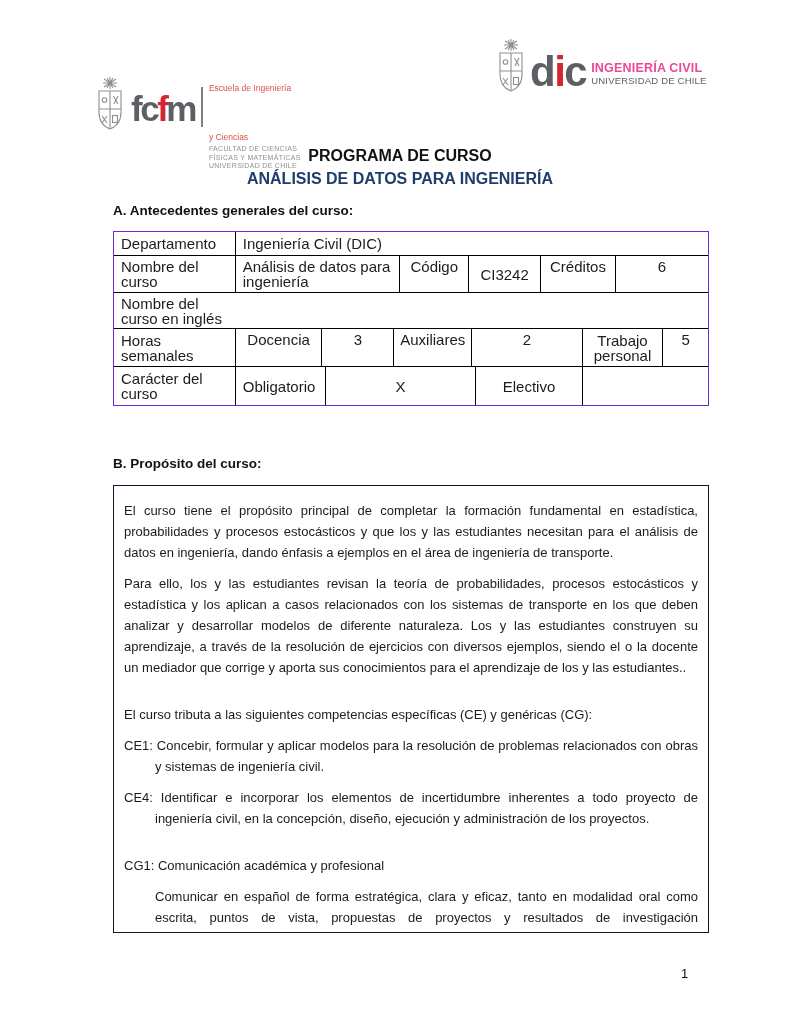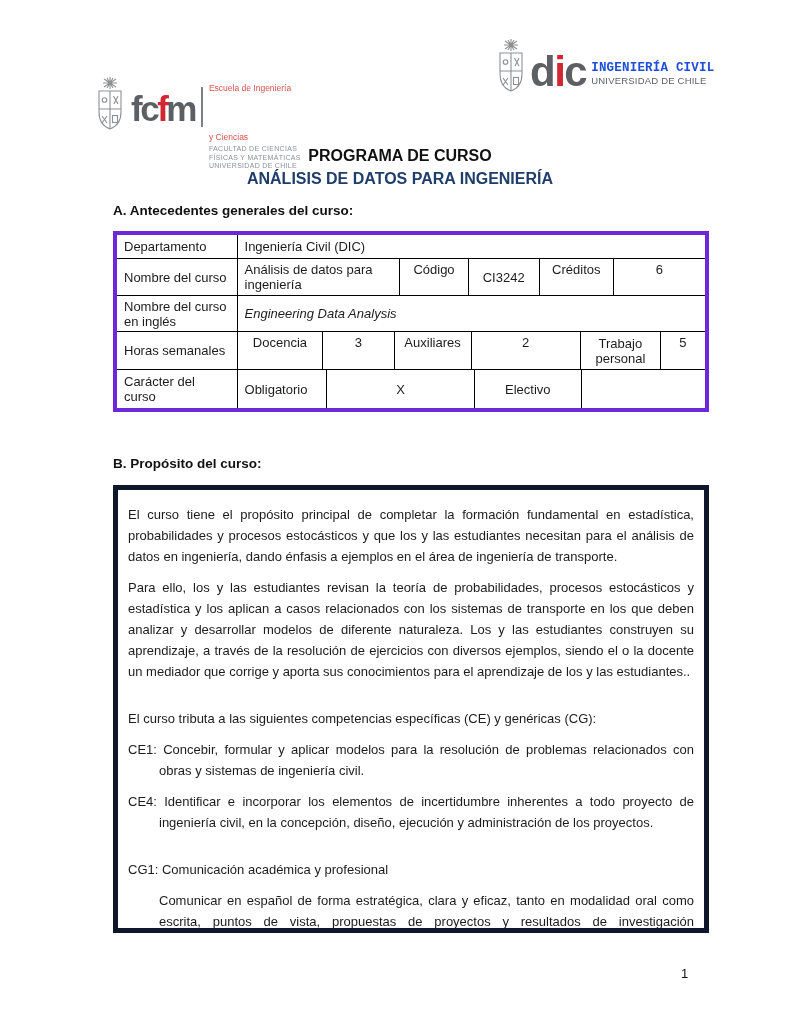--- a/index.html
+++ b/index.html
@@ -17,56 +17,56 @@
   .wordmark { font-weight:bold; color:#5c5f63; line-height:1; }
   .wm-fcfm { font-size:35px; letter-spacing:-2.5px; margin:8px 4px 0 6px; }
   .wm-dic  { font-size:42px; letter-spacing:-1.5px; margin:10px 5px 0 4px; }
   .wm-red { color:#d22630; }
   .logo-divider { width:2px; height:40px; background:#7c7f83; margin:6px 6px 0 2px; }
   .fcfm-lines { display:flex; flex-direction:column; justify-content:center; margin-top:6px; }
   .fcfm-line-red  { color:#d9534a; font-size:8.5px; line-height:10px;margin-top:39px; }
   .fcfm-line-gray { color:#8d9093; font-size:7px; line-height:8.5px; letter-spacing:0.3px; }
   .fcfm-lines .gap { height:3px; }
   .dic-lines { display:flex; flex-direction:column; margin-top:14px; }
-  .dic-line1 { color:#1d4ed8; font-size:12.5px; font-weight:bold; line-height:14px; letter-spacing:0.2px;font-family:Liberation Mono, monospace; }
+  .dic-line1 { color:#ec4899; font-size:12.5px; font-weight:bold; line-height:14px; letter-spacing:0.2px; }
   .dic-line2 { color:#5c5f63; font-size:9.5px; line-height:11px; letter-spacing:0.2px; }
 
   
   .title-block { position:absolute; top:144px; left:0; width:100%; text-align:center; }
   .title-line1 { font-size:16px; font-weight:bold; color:#111; line-height:23px; }
   .title-line2 { font-size:16px; font-weight:bold; color:#1f3d6b; line-height:23px; }
 
   
   .sec-heading { position:absolute; left:113px; font-size:13.5px; font-weight:bold; color:#111; }
   .sec-a { top:203px; }
   .sec-b { top:456px; }
 
   
-  .tbl { position:absolute; left:113px; top:231px; width:596px; border:4px solid #6d28d9; background:#fff; font-size:13px; }
+  .tbl { position:absolute; left:113px; top:231px; width:596px; border:1px solid #6d28d9; background:#fff; font-size:15px; }
   .trow { display:flex; border-bottom:1px solid #000; }
   .trow:last-child { border-bottom:none; }
   .tcell { border-right:1px solid #000; padding:2px 7px; display:flex; align-items:center; line-height:15px; }
   .tcell:last-child { border-right:none; }
   .tcell.c { justify-content:center; text-align:center; }
   .tcell.top { align-items:flex-start; padding-top:3px; }
   .tcell.it { font-style:italic; }
   .rh1 { height:24px; } .rh2 { height:37px; } .rh3 { height:36px; }
   .rh4 { height:38px; } .rh5 { height:38px; } .rh6 { height:33px; }
   .cw-label { width:20.5%; }
   .cw-rest  { width:79.5%; }
   .cw-name  { width:27.7%; } .cw-cod { width:11.6%; } .cw-codv { width:12.1%; }
   .cw-cred  { width:12.6%; } .cw-credv { width:15.5%; }
   .cw-doc   { width:14.6%; } .cw-docv { width:12.1%; } .cw-aux { width:13.1%; }
   .cw-auxv  { width:18.6%; } .cw-trab { width:13.6%; } .cw-trabv { width:7.5%; }
   .cw-obl   { width:15.2%; } .cw-x { width:25.2%; } .cw-ele { width:18.1%; } .cw-elev { width:21.0%; }
 
   
   .purpose-box {
     position:absolute; left:113px; top:485px; width:596px; height:448px;
-    border:5px solid #0f172a; padding:14px 10px 0 10px; overflow:hidden;
+    border:1px solid #0f172a; padding:14px 10px 0 10px; overflow:hidden;
   }
   .purpose-box p { font-size:13px; line-height:21px; text-align:justify; margin-bottom:10px; color:#1c1c1c; }
   .purpose-box p.noj { text-align:left;margin-top:26px; }
   .purpose-box p.hang { padding-left:31px; text-indent:-31px; }
   .purpose-box p.indent { margin-left:31px; }
 
   
   .page-number { position:absolute; left:681px; top:966px; font-size:13px; color:#111; }
 </style>
 </head>
@@ -130,21 +130,20 @@
     <div class="trow rh2">
       <div class="tcell cw-label">Nombre del curso</div>
       <div class="tcell cw-name">Análisis de datos para ingeniería</div>
       <div class="tcell cw-cod c top">Código</div>
       <div class="tcell cw-codv c">CI3242</div>
       <div class="tcell cw-cred c top">Créditos</div>
       <div class="tcell cw-credv c top">6</div>
     </div>
     <div class="trow rh3">
       <div class="tcell cw-label">Nombre del curso en inglés</div>
-      <div class="tcell cw-rest it">Engineering Data Analysis</div>
     </div>
     <div class="trow rh4">
       <div class="tcell cw-label">Horas semanales</div>
       <div class="tcell cw-doc c top">Docencia</div>
       <div class="tcell cw-docv c top">3</div>
       <div class="tcell cw-aux c top">Auxiliares</div>
       <div class="tcell cw-auxv c top">2</div>
       <div class="tcell cw-trab c">Trabajo personal</div>
       <div class="tcell cw-trabv c top">5</div>
     </div>

